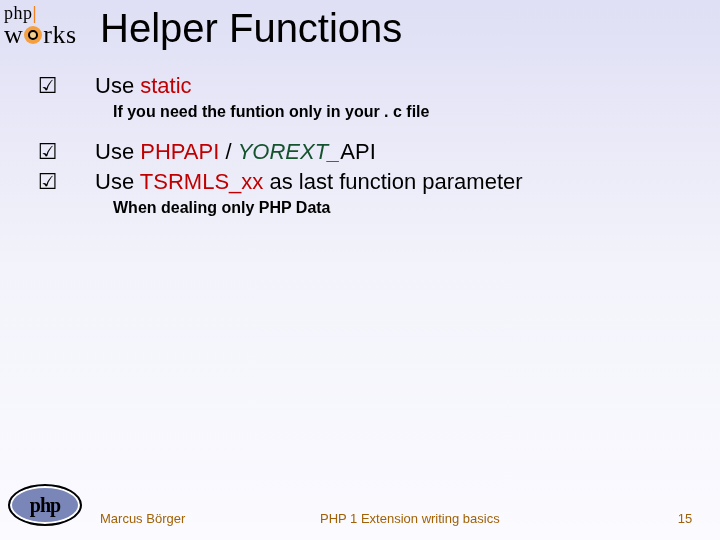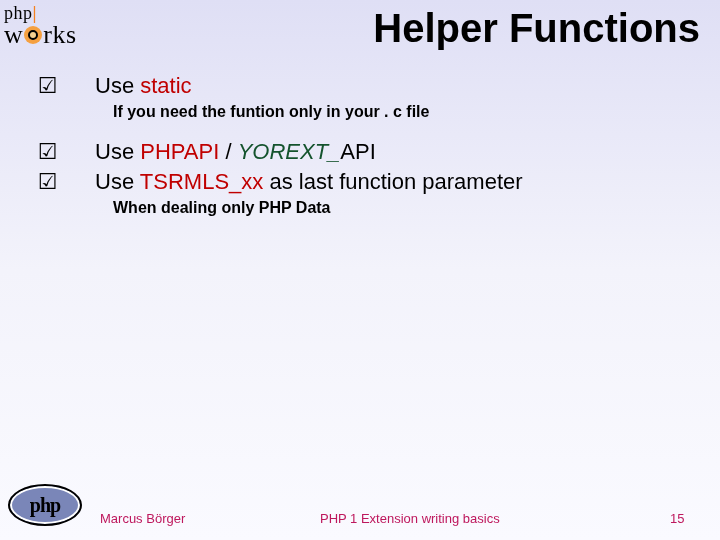--- a/index.html
+++ b/index.html
@@ -44,25 +44,25 @@
     inset: 4px;
     border: 2px solid #000;
     border-radius: 50%;
     background: #f5d090;
   }
   .title {
     position: absolute;
     top: 6px;
     left: 100px;
     right: 20px;
-    text-align: right;
+    text-align: left;
     font-family: Verdana, sans-serif;
     font-size: 40px;
     color: #000;
-    font-weight: 700;
+    font-weight: 400;
   }
   .content {
     position: absolute;
     top: 72px;
     left: 0;
     right: 0;
   }
   .row {
     display: flex;
     align-items: flex-start;
@@ -112,27 +112,27 @@
     font-weight: bold;
     color: #000;
     letter-spacing: -1px;
   }
   .footer {
     position: absolute;
     bottom: 14px;
     left: 100px;
     right: 20px;
     font-size: 13px;
-    color: #be185d;
+    color: #a16207;
     display: flex;
     align-items: baseline;
   }
   .footer-author { width: 220px; }
   .footer-title { flex: 1; }
-  .footer-page { width: 30px; text-align: left; }
+  .footer-page { width: 30px; text-align: center; }
 </style>
 </head>
 <body>
 
 <div class="logo-top">
   <div>
     <span class="logo-php">php</span><span class="logo-php logo-pipe">|</span>
   </div>
   <div class="logo-works">
     <span>w</span>

